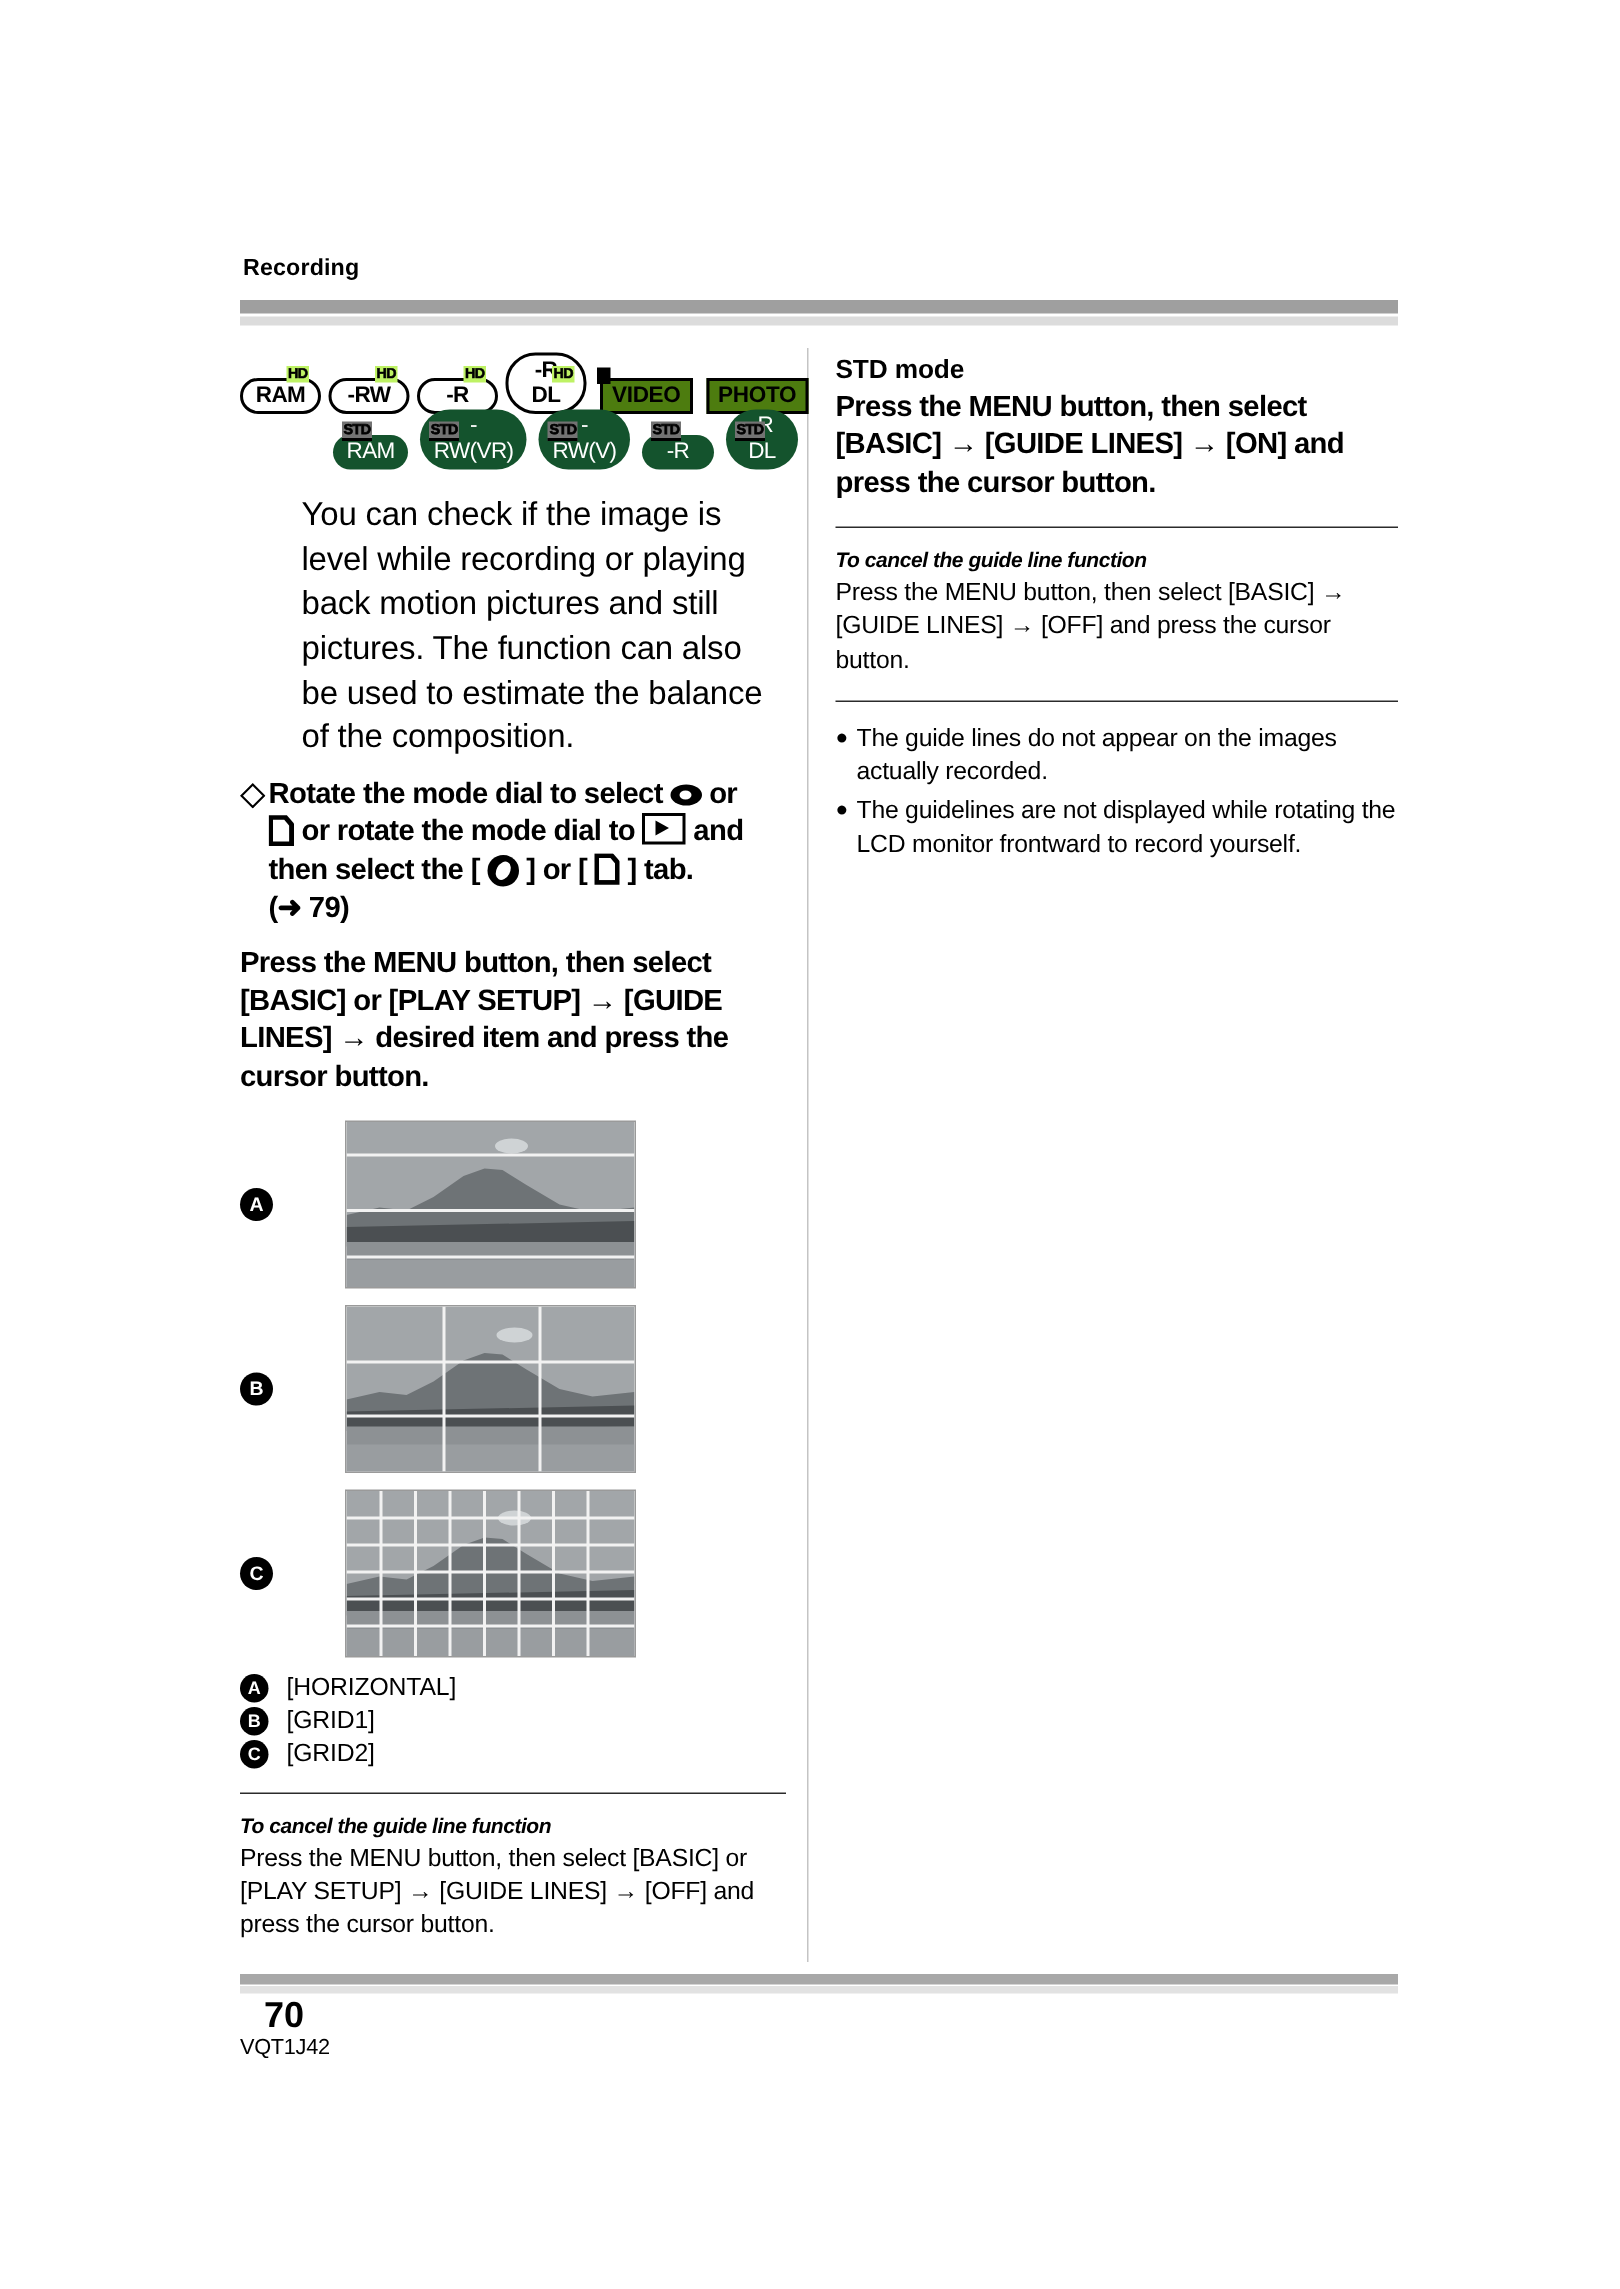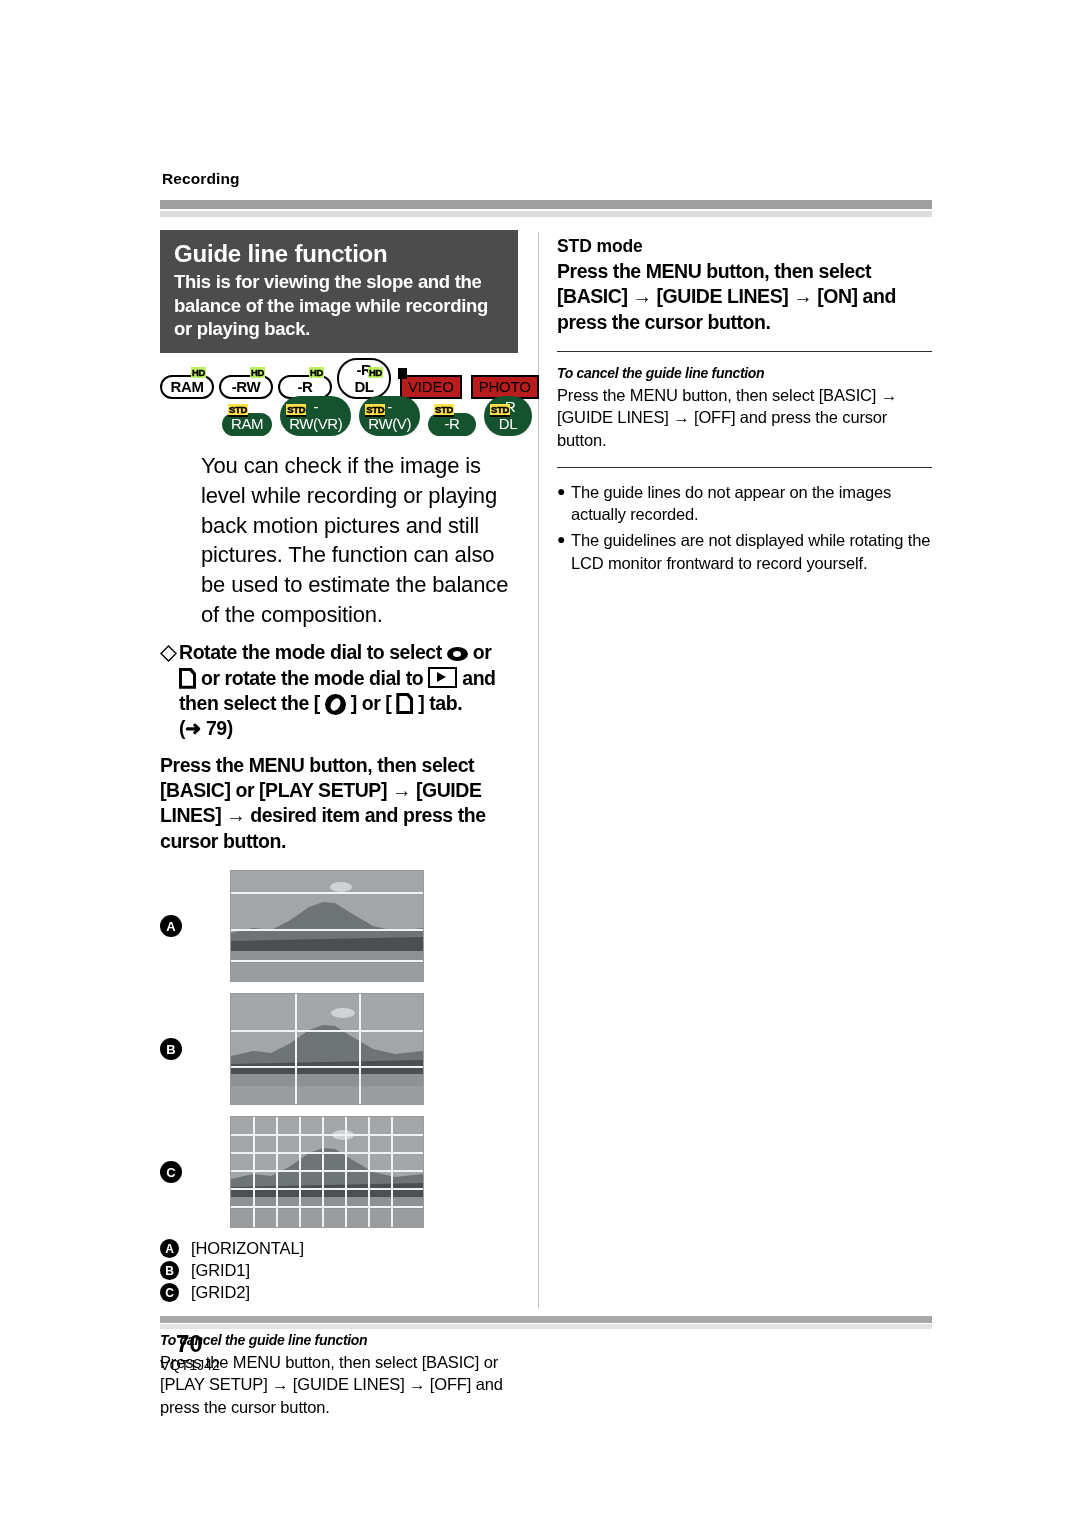--- a/index.html
+++ b/index.html
@@ -156,44 +156,44 @@
     min-width: 30px;
     text-align: center;
   }
   .badge-std .tag {
     position: absolute;
     left: 6px;
     top: 0px;
     font-size: 9.5px;
     font-weight: bold;
     color: #000;
-    background: #fde047;
+    background: #737373;
     padding: 0 1px;
     letter-spacing: -0.3px;
     border-bottom: 2px solid #000;
     -webkit-text-stroke: 0.5px #000;
     z-index: 2;
   }
 
   
   .badge-rect {
     position: relative;
     display: inline-flex;
     align-items: flex-end;
     height: 32px;
     margin-left: 4px;
   }
   .badge-rect .boxlab {
     border: 2.4px solid #000;
     padding: 2px 6px 2px 6px;
     font-size: 15px;
-    font-weight: normal;
+    font-weight: bold;
     line-height: 1.1;
     letter-spacing: -0.2px;
-    background: #b91c1c;
+    background: #4d7c0f;
   }
   .badge-rect .corner {
     position: absolute;
     left: -2px;
     top: 1px;
     width: 9px;
     height: 11px;
     background: #000;
     z-index: 3;
   }
@@ -440,24 +440,20 @@
 <div class="page">
 
   <div class="header-label">Recording</div>
   <div class="header-rule"></div>
   <div class="header-rule-light"></div>
 
   <div class="col-divider"></div>
 
   <div class="left-col">
 
-    <div class="title-box">
-      <h1>Guide line function</h1>
-      <p>This is for viewing the slope and the balance of the image while recording or playing back.</p>
-    </div>
 
     <div class="badges">
       <div class="badge-row">
         <span class="badge-hd">
           <span class="tag">HD</span>
           <span class="pill">RAM</span>
         </span>
         <span class="badge-hd">
           <span class="tag">HD</span>
           <span class="pill">-RW</span>

